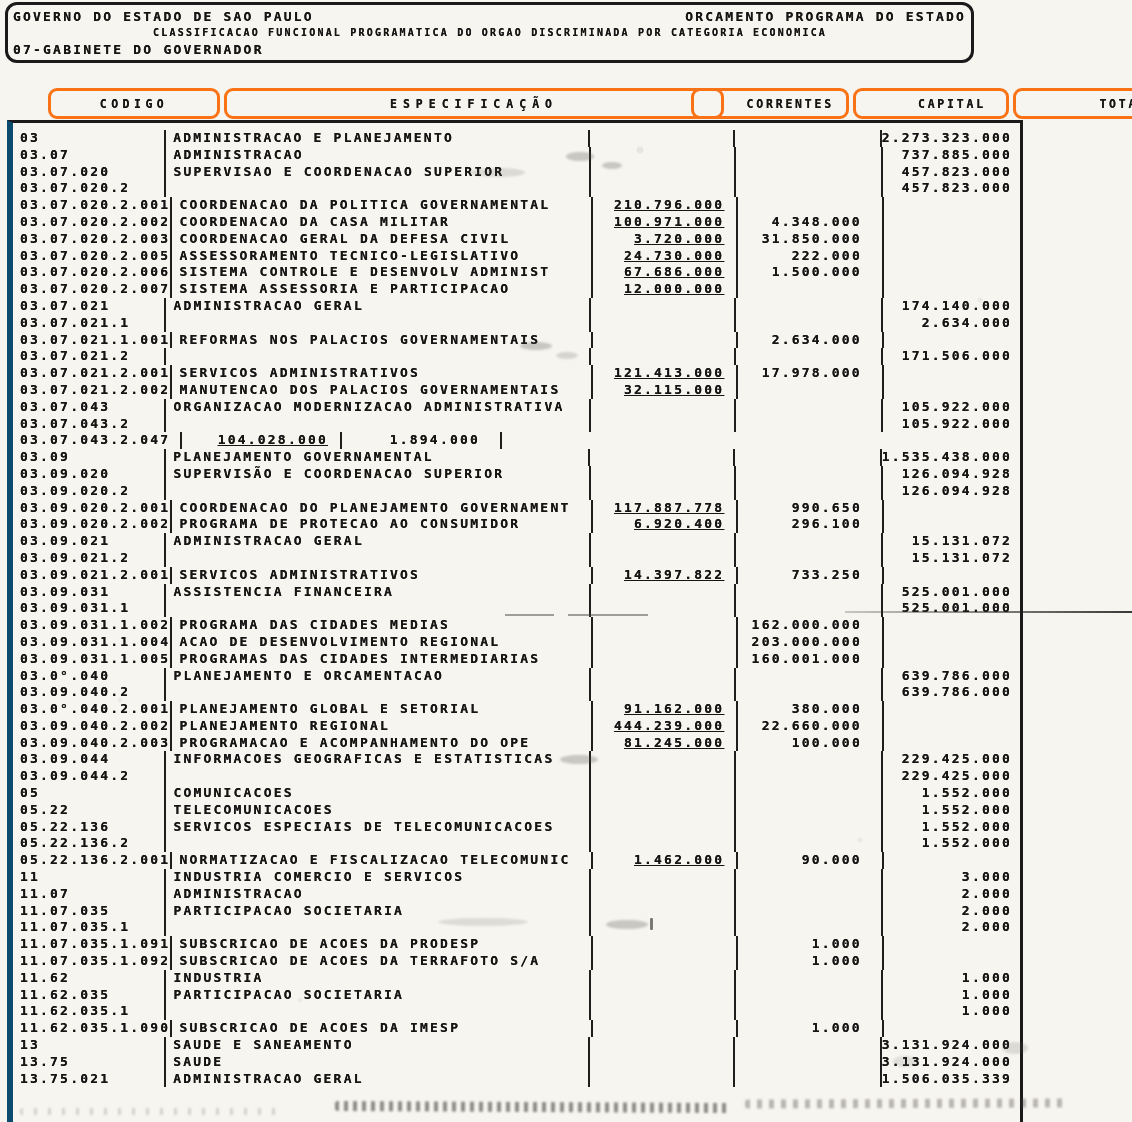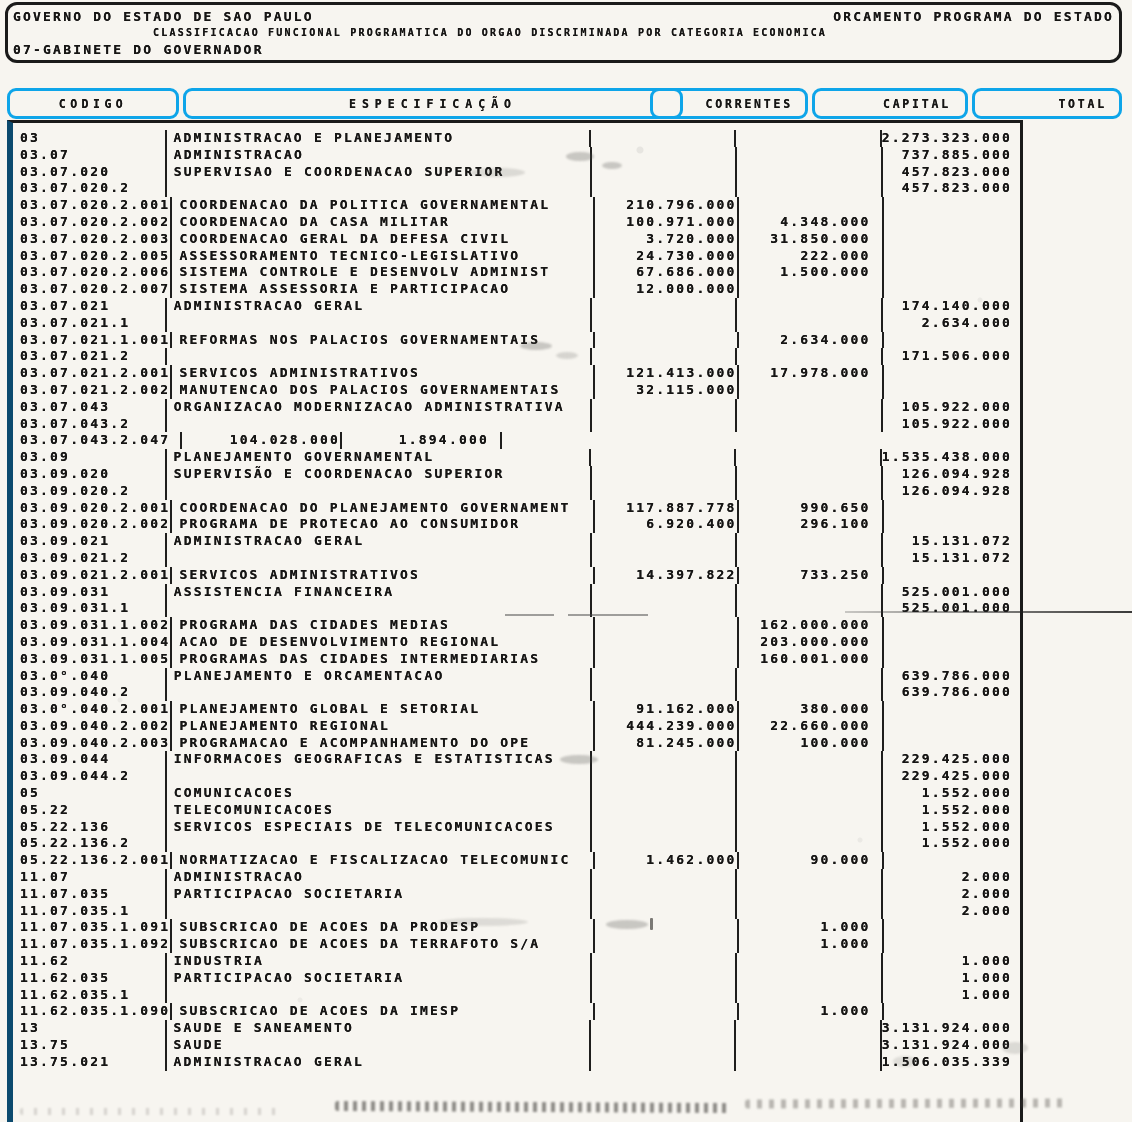--- a/index.html
+++ b/index.html
@@ -11,50 +11,50 @@
       radial-gradient(circle at 120px 700px, rgba(90,90,90,.07) 0 2px, transparent 3px),
       radial-gradient(circle at 860px 840px, rgba(90,90,90,.08) 0 2px, transparent 3px),
       radial-gradient(circle at 300px 1000px, rgba(90,90,90,.07) 0 2px, transparent 3px),
       #f7f5f0;
     font-family:"DejaVu Sans Mono", monospace;
     font-weight:bold;color:#161514;
   }
   .ink{color:#161514;text-shadow:0 0 .6px #2a2a2a;}
   
   .doc-box{
-    position:absolute;left:5px;top:2px;width:1117px;height:61px;
+    position:absolute;left:5px;top:2px;width:969px;height:61px;
     border:3px solid #1a1a1a;border-radius:12px;box-sizing:border-box;
   }
   .doc-line1{display:flex;justify-content:space-between;padding:4px 5px 0 5px;
     font-size:13px;letter-spacing:2.2px;line-height:16px;white-space:nowrap;}
   .doc-line2{padding-left:145px;font-size:10px;letter-spacing:2.2px;line-height:16px;white-space:nowrap;}
   .doc-line3{padding-left:5px;font-size:13px;letter-spacing:2.2px;line-height:17px;white-space:nowrap;}
   
   .colhead{
-    position:absolute;top:88px;height:31px;border:3px solid #0ea5e9;border-radius:9px;
+    position:absolute;top:88px;height:31px;border:3px solid #f97316;border-radius:9px;
     box-sizing:border-box;display:flex;align-items:center;white-space:nowrap;
-    font-size:11.5px;text-shadow:0 0 .6px #2a2a2a;
+    font-size:11.5px;text-shadow:0 0 .6px #2a2a2a;margin-left:41px;
   }
   .ch-codigo{left:7px;width:172px;justify-content:center;letter-spacing:4.5px;}
   .ch-espec{left:183px;width:500px;justify-content:center;letter-spacing:6px;}
   .ch-corr{left:650px;width:158px;justify-content:flex-end;padding-right:12px;letter-spacing:2.8px;}
-  .ch-cap{left:812px;width:156px;justify-content:flex-end;padding-right:14px;letter-spacing:2.8px;}
+  .ch-cap{left:812px;width:156px;justify-content:flex-end;padding-right:20px;letter-spacing:2.8px;}
   .ch-total{left:972px;width:150px;justify-content:flex-end;padding-right:12px;letter-spacing:2.8px;}
   
   .tbody{
     position:absolute;left:7px;top:120px;width:1016px;height:1002px;
     border-left:6px solid #0c4a6e;border-right:3px solid #1a1a1a;border-top:3px solid #1a1a1a;
     box-sizing:border-box;padding-top:7px;
   }
   .tr{display:flex;height:16.8px;line-height:16.8px;font-size:13px;letter-spacing:2.2px;white-space:nowrap;}
   .td{box-sizing:border-box;overflow:visible;text-shadow:0 0 .6px #2a2a2a;}
   .c0{width:169px;border-right:2px solid #1f1e1d;padding-left:7px;}
   .c1{width:469px;border-right:2px solid #1f1e1d;padding-left:7px;}
-  .c2{width:160px;border-right:2px solid #1f1e1d;text-align:right;}
-  .c3{width:160px;border-right:2px solid #1f1e1d;text-align:right;padding-right:11px;}
+  .c2{width:160px;border-right:2px solid #1f1e1d;text-align:right;padding-right:12px;text-decoration:underline;}
+  .c3{width:160px;border-right:2px solid #1f1e1d;text-align:right;padding-right:20px;}
   .c4{width:151px;text-align:right;padding-right:8px;}
   
   .artifact{position:absolute;pointer-events:none;}
   .a-line-right{left:845px;top:611px;width:287px;height:2px;
     background:linear-gradient(to right, rgba(60,60,60,.25), rgba(25,25,25,.85));}
   .a-dash-mid{left:505px;top:614px;width:143px;height:2px;
     background:linear-gradient(to right, rgba(70,70,70,.5) 0 34%, transparent 34% 44%, rgba(70,70,70,.5) 44% 100%);}
   .speck{position:absolute;background:rgba(80,78,74,.28);border-radius:50%;filter:blur(1px);pointer-events:none;}
   .streak{position:absolute;filter:blur(1px);pointer-events:none;border-radius:3px;}
   .streak1{left:335px;top:1102px;width:395px;height:10px;
@@ -385,20 +385,27 @@
       <div class="td c4">1.552.000</div>
     </div>
     <div class="tr">
       <div class="td c0">05.22.136.2.001</div>
       <div class="td c1">NORMATIZACAO E FISCALIZACAO TELECOMUNIC</div>
       <div class="td c2">1.462.000</div>
       <div class="td c3">90.000</div>
       <div class="td c4"></div>
     </div>
     <div class="tr">
+      <div class="td c0">11</div>
+      <div class="td c1">INDUSTRIA COMERCIO E SERVICOS</div>
+      <div class="td c2"></div>
+      <div class="td c3"></div>
+      <div class="td c4">3.000</div>
+    </div>
+    <div class="tr">
       <div class="td c0">11.07</div>
       <div class="td c1">ADMINISTRACAO</div>
       <div class="td c2"></div>
       <div class="td c3"></div>
       <div class="td c4">2.000</div>
     </div>
     <div class="tr">
       <div class="td c0">11.07.035</div>
       <div class="td c1">PARTICIPACAO SOCIETARIA</div>
       <div class="td c2"></div>

